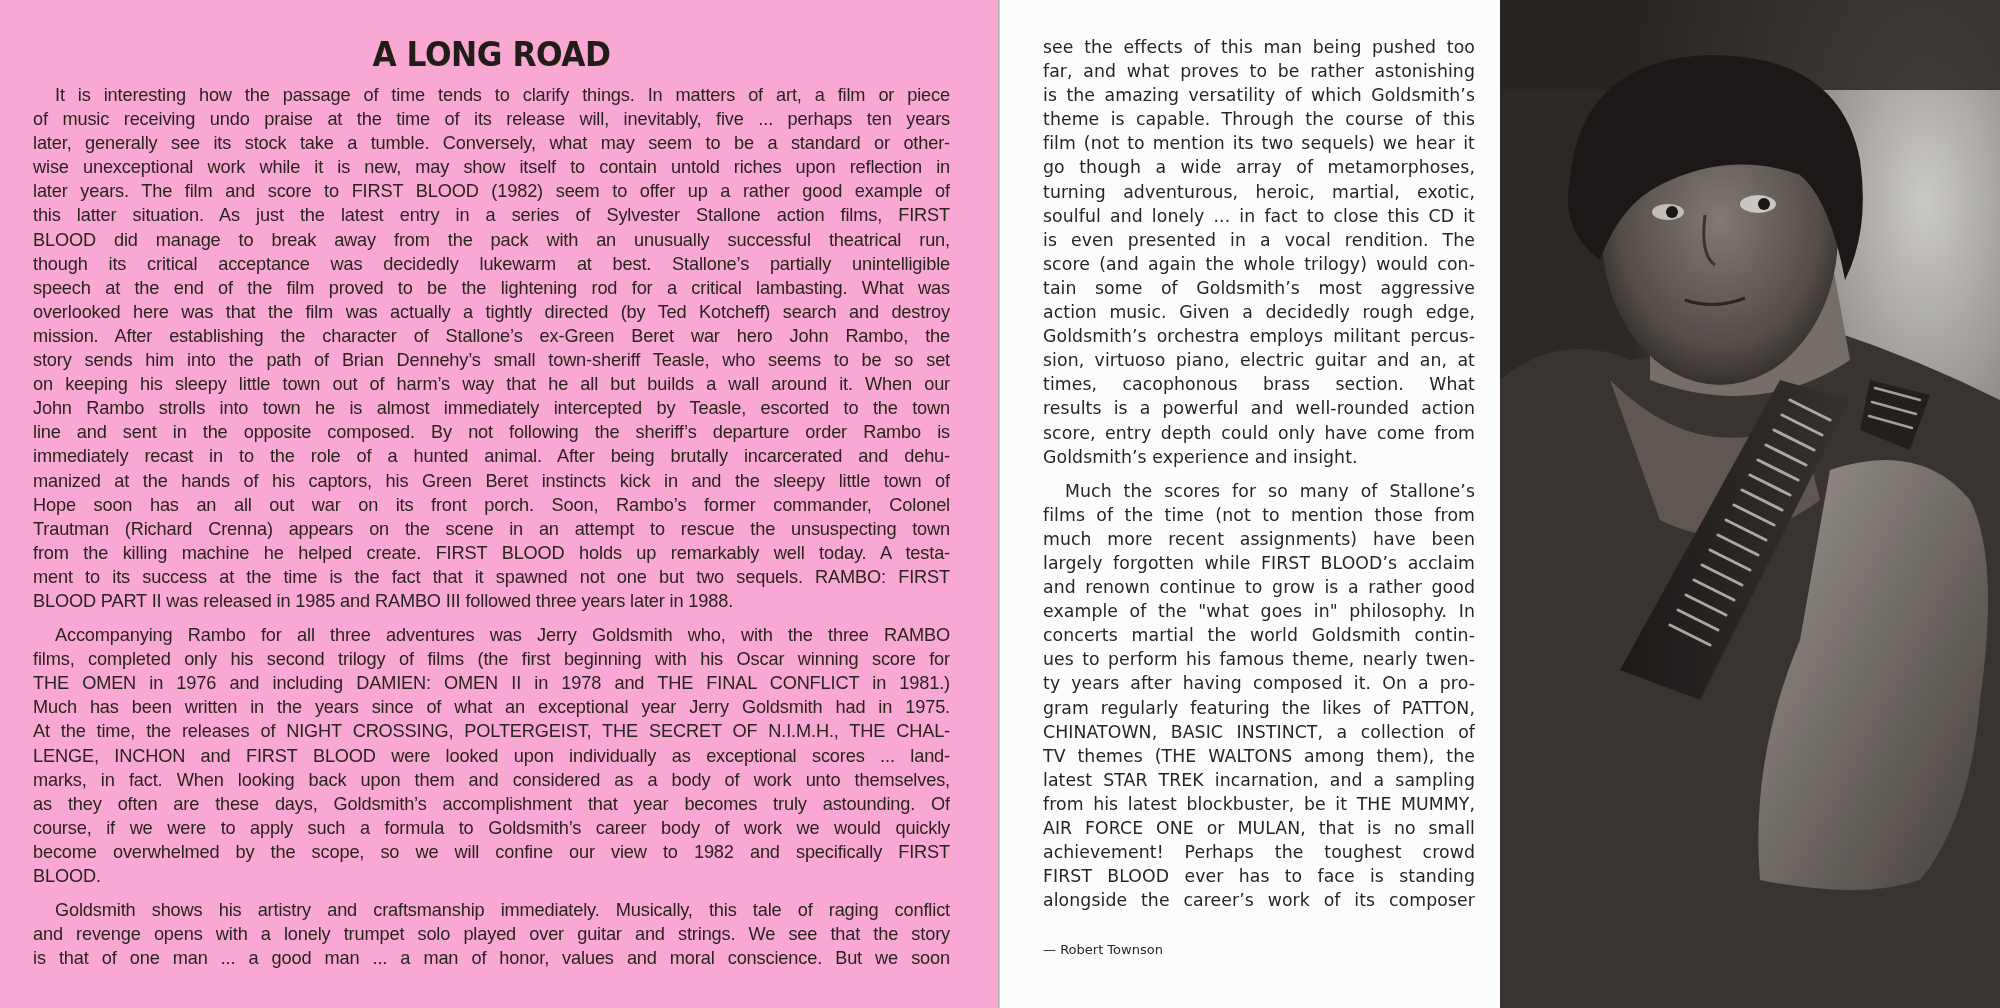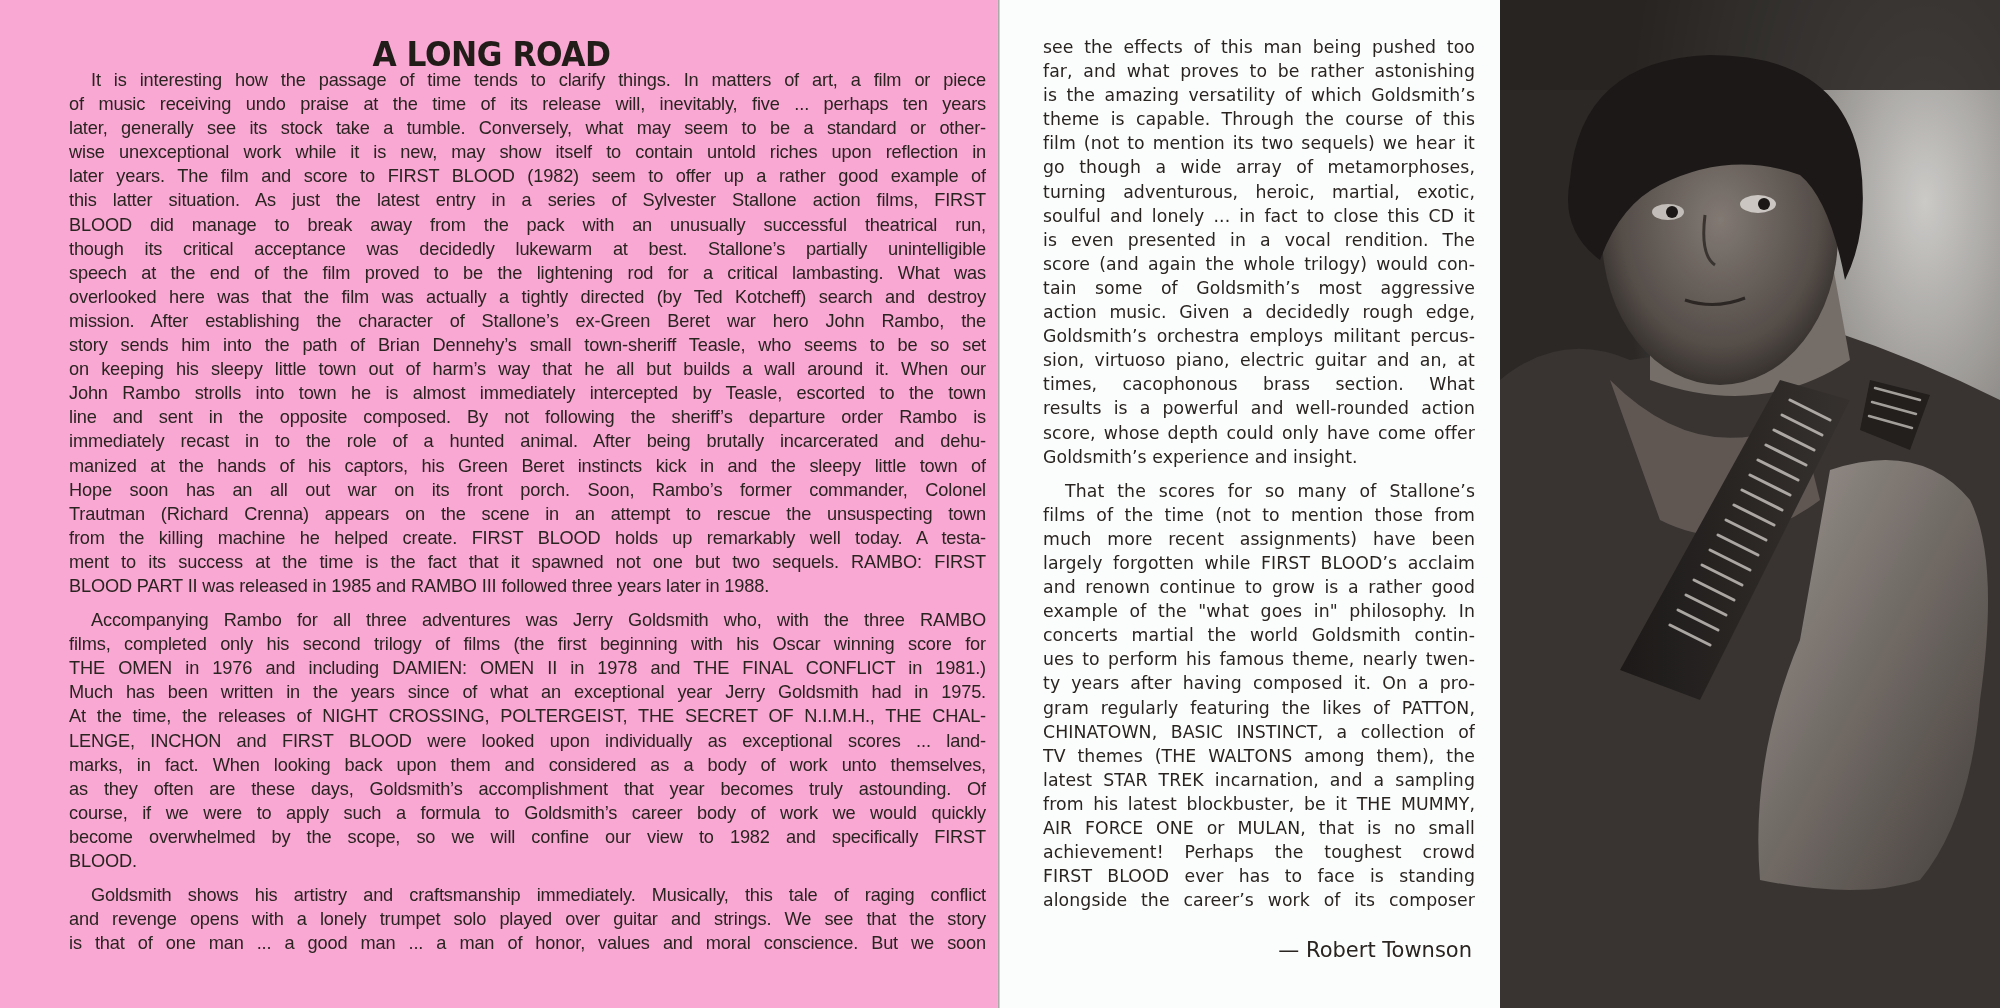--- a/index.html
+++ b/index.html
@@ -22,42 +22,42 @@
     background: #fbfdfd;
   }
   .title {
     position: absolute; left: 33px; width: 917px; top: 34px;
     text-align: center; font-weight: bold; font-size: 34px;
     letter-spacing: -0.5px; color: #231d19;
     font-family: "DejaVu Sans", sans-serif;
     transform: scaleX(0.92); transform-origin: center;
   }
   .col { position: absolute; }
-  .col-left { left: 33px; width: 917px; top: 68px; margin-left: 36px; }
+  .col-left { left: 33px; width: 917px; top: 83px; }
   .col-right { left: 1043px; width: 432px; top: 35px; }
   .line {
     display: block; height: 24.1px; line-height: 24.1px;
     white-space: nowrap; font-size: 17.6px;
     text-align: justify; text-align-last: justify;
     overflow: hidden;
   }
   .col-left .line {
     font-family: "Liberation Sans Narrow", "Liberation Sans", sans-serif;
     font-size: 18.2px; letter-spacing: -0.15px;
   }
   .col-right .line {
     font-size: 17.3px; letter-spacing: 0.1px;
   }
   .line.last { text-align-last: left; }
   .line.indent { padding-left: 22px; }
   .col-right .line.indent { padding-left: 22px; }
   .para-gap { display: block; height: 10px; }
   .signature {
     position: absolute; left: 1043px; width: 429px; top: 938px;
-    text-align: right; font-size: 21px; line-height: 24px;
+    font-size: 13px; line-height: 24px;
   }
   .photo {
     position: absolute; left: 1500px; top: 0; width: 500px; height: 1008px;
     overflow: hidden; background: #3a3633;
   }
   .photo svg { display: block; }
 </style>
 </head>
 <body>
 
@@ -118,24 +118,24 @@
     <span class="line">turning adventurous, heroic, martial, exotic,</span>
     <span class="line">soulful and lonely ... in fact to close this CD it</span>
     <span class="line">is even presented in a vocal rendition.  The</span>
     <span class="line">score (and again the whole trilogy) would con-</span>
     <span class="line">tain some of Goldsmith’s most aggressive</span>
     <span class="line">action music.  Given a decidedly rough edge,</span>
     <span class="line">Goldsmith’s orchestra employs militant percus-</span>
     <span class="line">sion, virtuoso piano, electric guitar and an, at</span>
     <span class="line">times, cacophonous brass section.  What</span>
     <span class="line">results is a powerful and well-rounded action</span>
-    <span class="line">score, whose depth could only have come offer</span>
+    <span class="line">score, entry depth could only have come from</span>
     <span class="line last">Goldsmith’s experience and insight.</span>
     <span class="para-gap"></span>
-    <span class="line indent">That the scores for so many of Stallone’s</span>
+    <span class="line indent">Much the scores for so many of Stallone’s</span>
     <span class="line">films of the time (not to mention those from</span>
     <span class="line">much more recent assignments) have been</span>
     <span class="line">largely forgotten while FIRST BLOOD’s acclaim</span>
     <span class="line">and renown continue to grow is a rather good</span>
     <span class="line">example of the "what goes in" philosophy.  In</span>
     <span class="line">concerts martial the world Goldsmith contin-</span>
     <span class="line">ues to perform his famous theme, nearly twen-</span>
     <span class="line">ty years after having composed it.  On a pro-</span>
     <span class="line">gram regularly featuring the likes of PATTON,</span>
     <span class="line">CHINATOWN, BASIC INSTINCT, a collection of</span>

